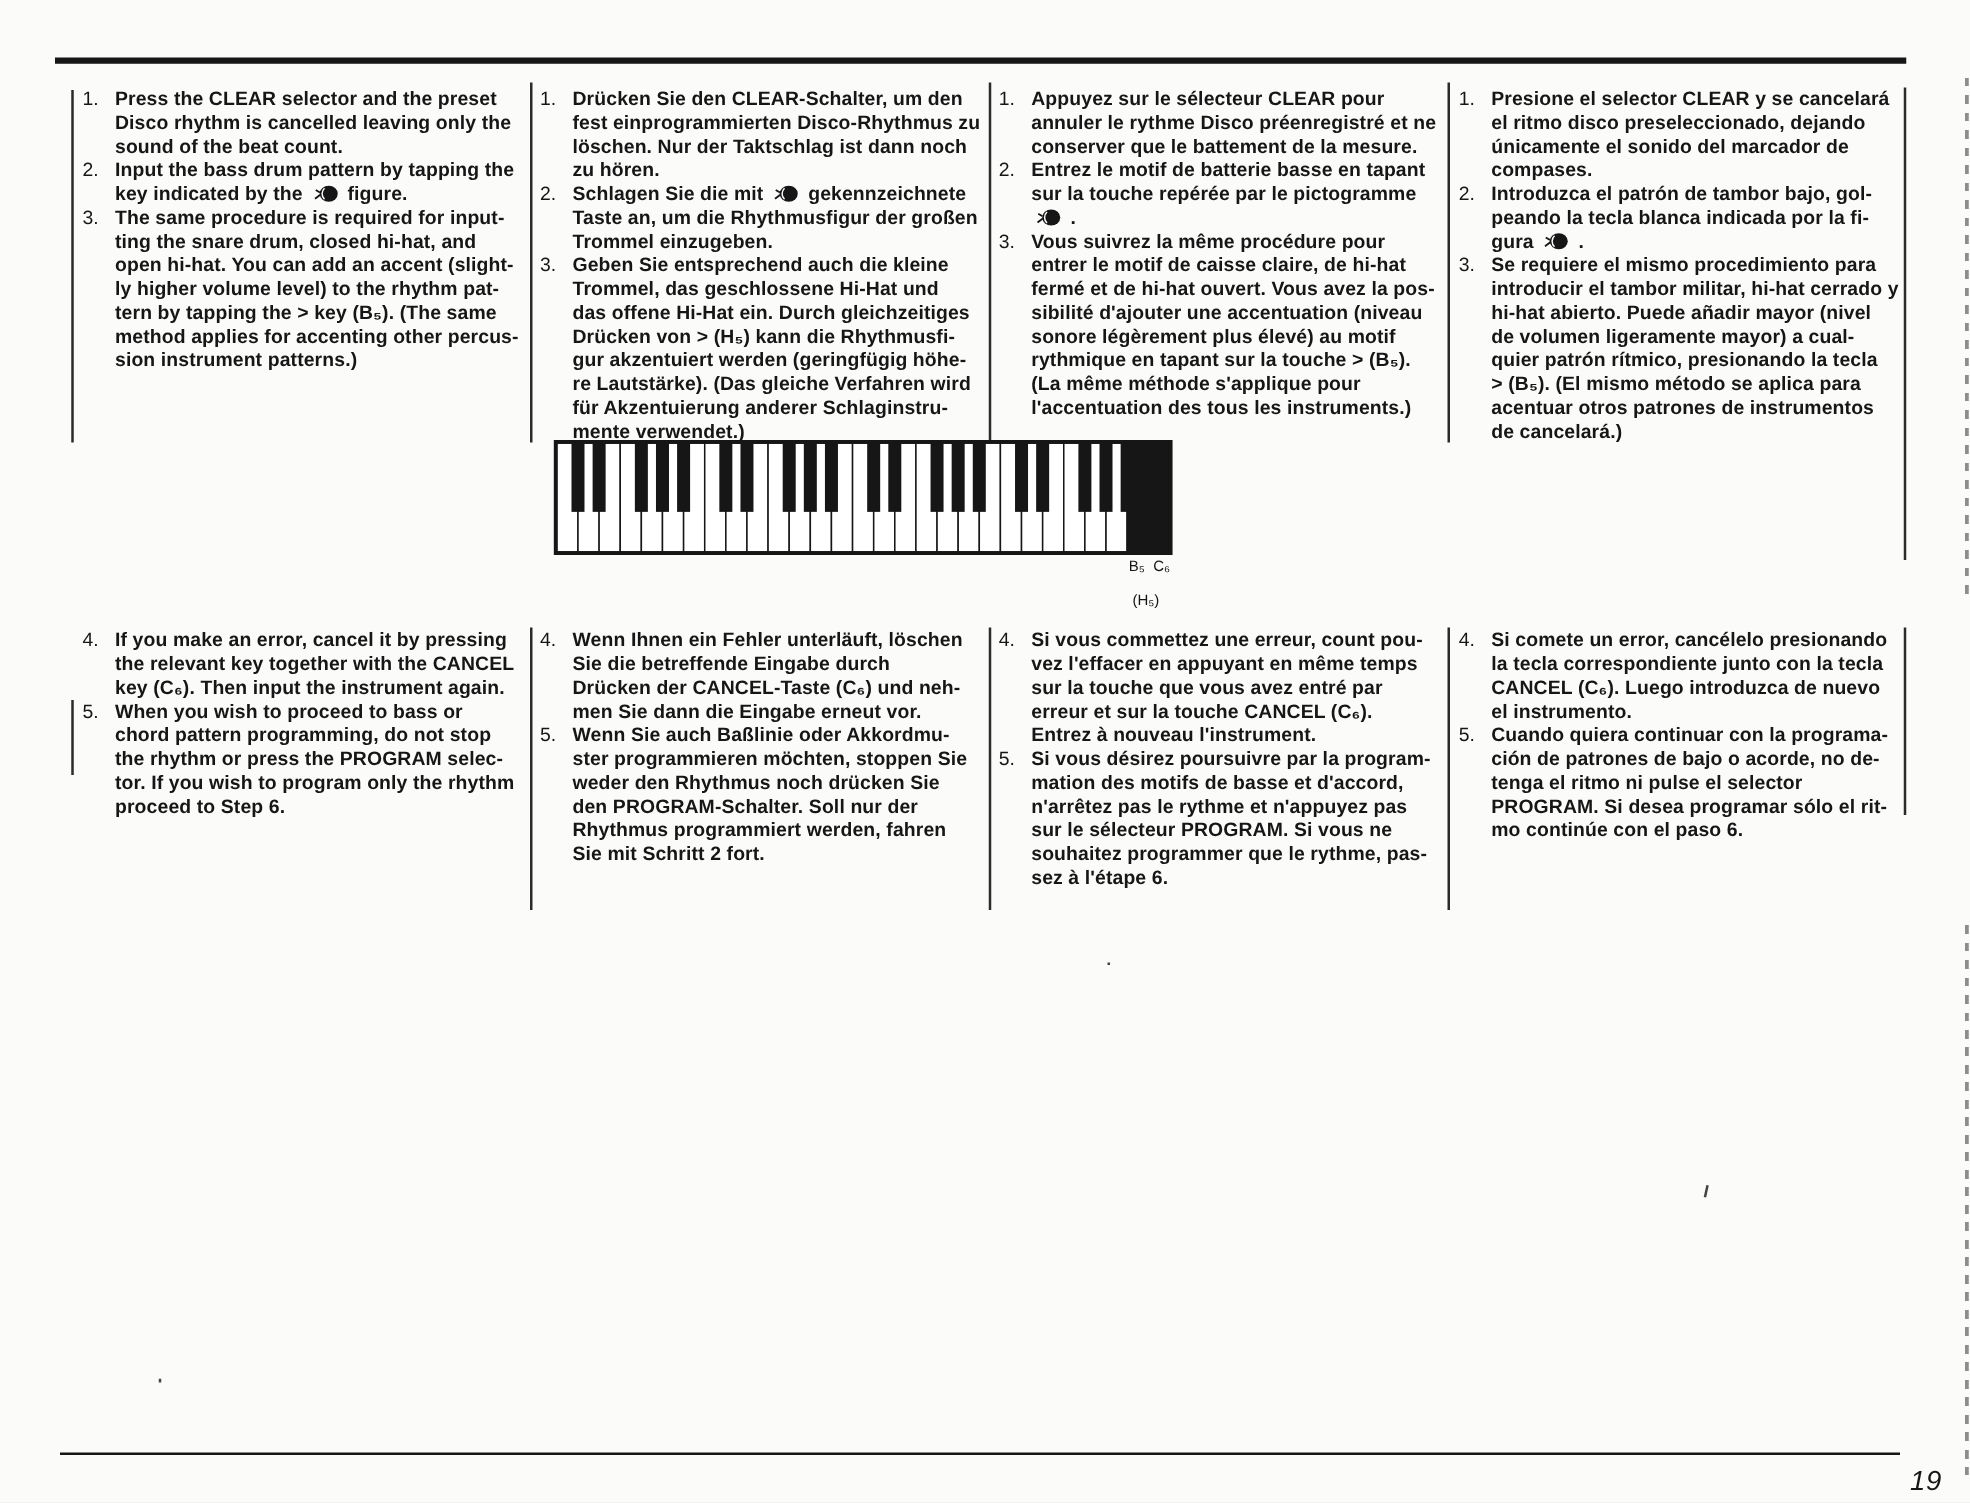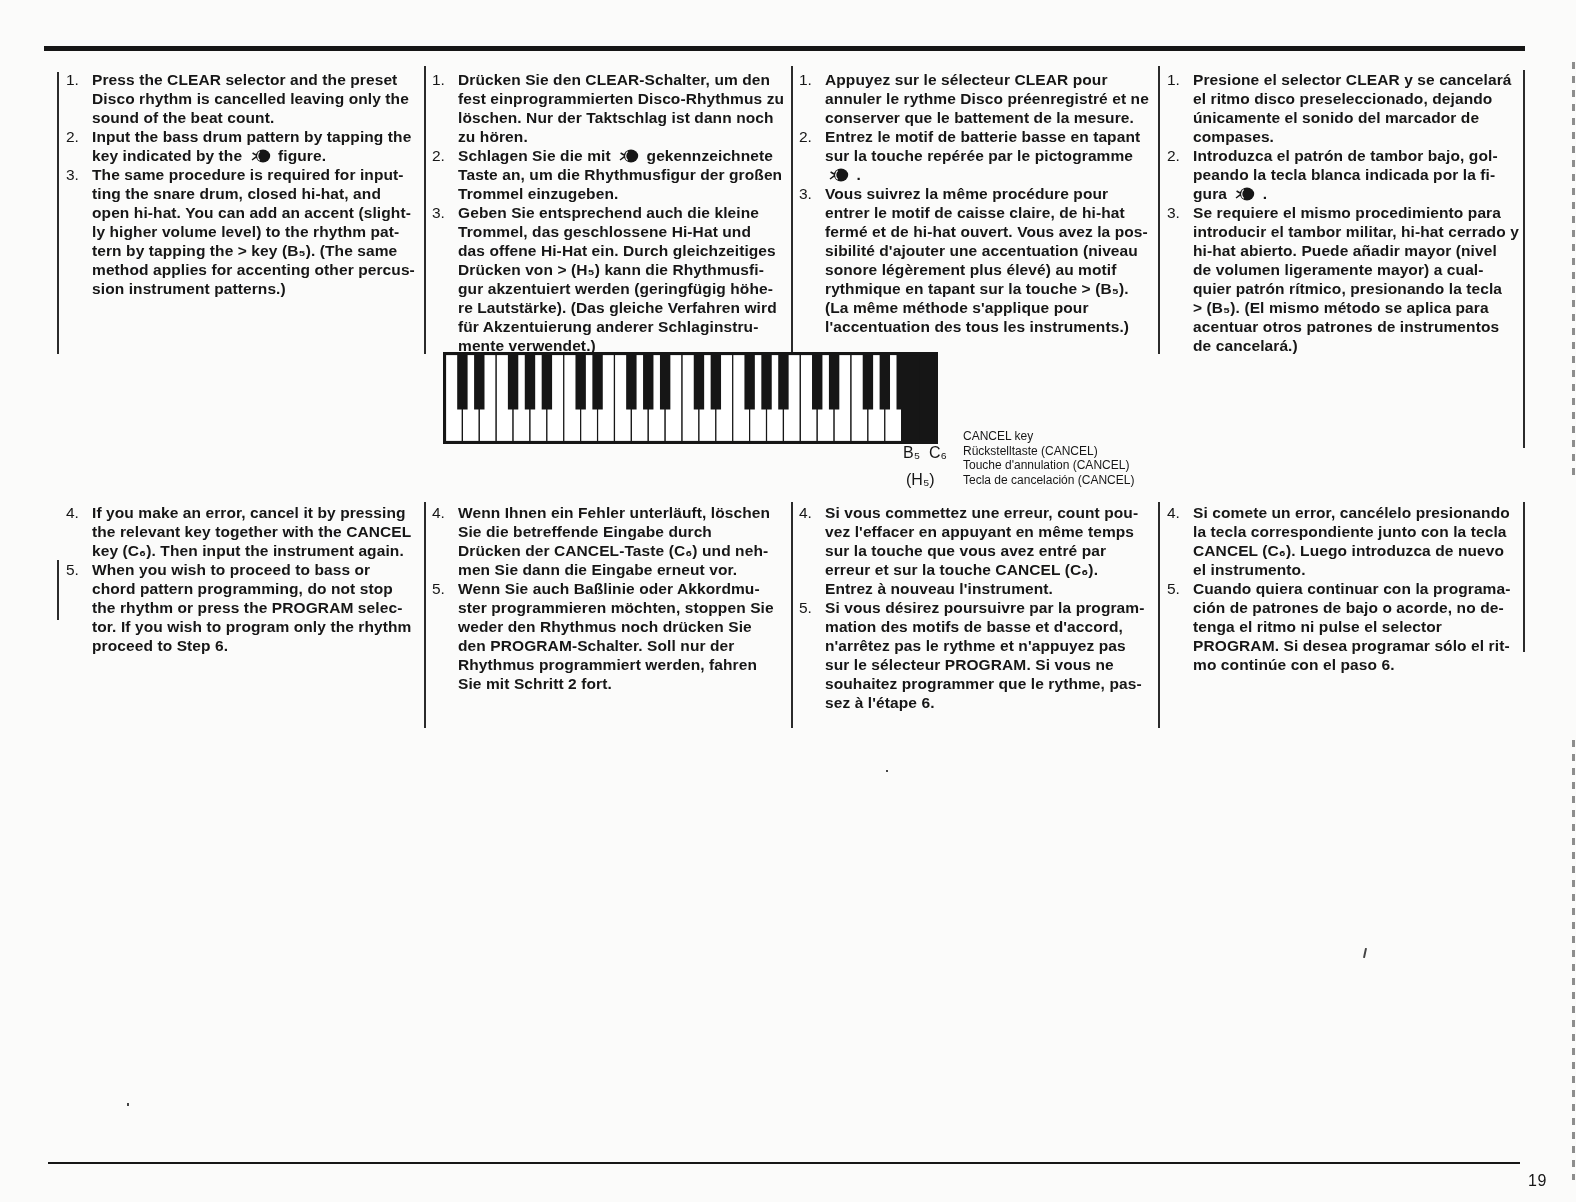--- a/index.html
+++ b/index.html
@@ -14,26 +14,26 @@
   .cols{position:absolute;left:66px;width:1458px;display:grid;grid-template-columns:366px 367px 368px 1fr;}
   #upper-columns{top:70px;}
   #lower-columns{top:503px;}
   .col{padding-right:8px;}
   .step{display:flex;}
   .num{flex:0 0 26px;font-size:15.5px;line-height:19px;}
   .stepbody{flex:1 1 auto;font-weight:bold;}
   .tline{font-size:15.5px;line-height:19px;white-space:nowrap;letter-spacing:0.1px;}
   .drum-icon{display:inline-block;vertical-align:-2px;margin:0 3px;line-height:0;}
   .kb-wrap{position:absolute;left:443px;top:352px;width:495px;height:92px;}
-  .kb-label{position:absolute;font-size:16px;line-height:14px;white-space:pre;}
+  .kb-label{position:absolute;font-size:12px;line-height:14px;white-space:pre;}
   #b5c6-label{left:903px;top:446px;}
   #h5-label{left:906px;top:461px;margin-top:12px;}
   #cancel-captions{position:absolute;left:963px;top:429px;}
   .caption-line{font-size:12px;line-height:14.5px;white-space:nowrap;}
-  .page-number{position:absolute;left:1528px;top:1172px;font-size:16px;letter-spacing:0.5px;}
+  .page-number{position:absolute;left:1528px;top:1172px;font-size:22px;letter-spacing:0.5px;font-style:italic;}
   .edge-artifact{position:absolute;right:1px;width:3px;opacity:.55;
     background:repeating-linear-gradient(to bottom,#333 0 7px,transparent 7px 14px);}
   .speck{position:absolute;background:#444;}
 </style>
 </head>
 <body>
 
 <div class="page">
 
   <div class="rule top-rule"></div>
@@ -331,26 +331,20 @@
         <rect x="369.02413793103455" y="2.5" width="10.4" height="55" fill="#161616"></rect>
         <rect x="385.92068965517245" y="2.5" width="10.4" height="55" fill="#161616"></rect>
         <rect x="419.7137931034483" y="2.5" width="10.4" height="55" fill="#161616"></rect>
         <rect x="436.61034482758623" y="2.5" width="10.4" height="55" fill="#161616"></rect>
         <rect x="453.5068965517242" y="2.5" width="10.4" height="55" fill="#161616"></rect>
         <rect x="1.5" y="1.5" width="492" height="89" fill="none" stroke="#161616" stroke-width="3"></rect>
       </svg>
   </div>
   <div class="kb-label" id="b5c6-label">B₅  C₆</div>
   <div class="kb-label" id="h5-label">(H₅)</div>
-  <div id="cancel-captions">
-      <div class="caption-line">CANCEL key</div>
-      <div class="caption-line">Rückstelltaste (CANCEL)</div>
-      <div class="caption-line">Touche d'annulation (CANCEL)</div>
-      <div class="caption-line">Tecla de cancelación (CANCEL)</div>
-    </div>
 
   <div class="rule bottom-rule"></div>
   <div class="page-number">19</div>
 
   <div class="edge-artifact" style="top:62px;height:420px;"></div>
   <div class="edge-artifact" style="top:740px;height:440px;"></div>
   <div class="speck" style="left:1364px;top:948px;width:2px;height:10px;transform:rotate(12deg);"></div>
   <div class="speck" style="left:886px;top:770px;width:2px;height:2px;"></div>
   <div class="speck" style="left:127px;top:1103px;width:2px;height:3px;"></div>
 

